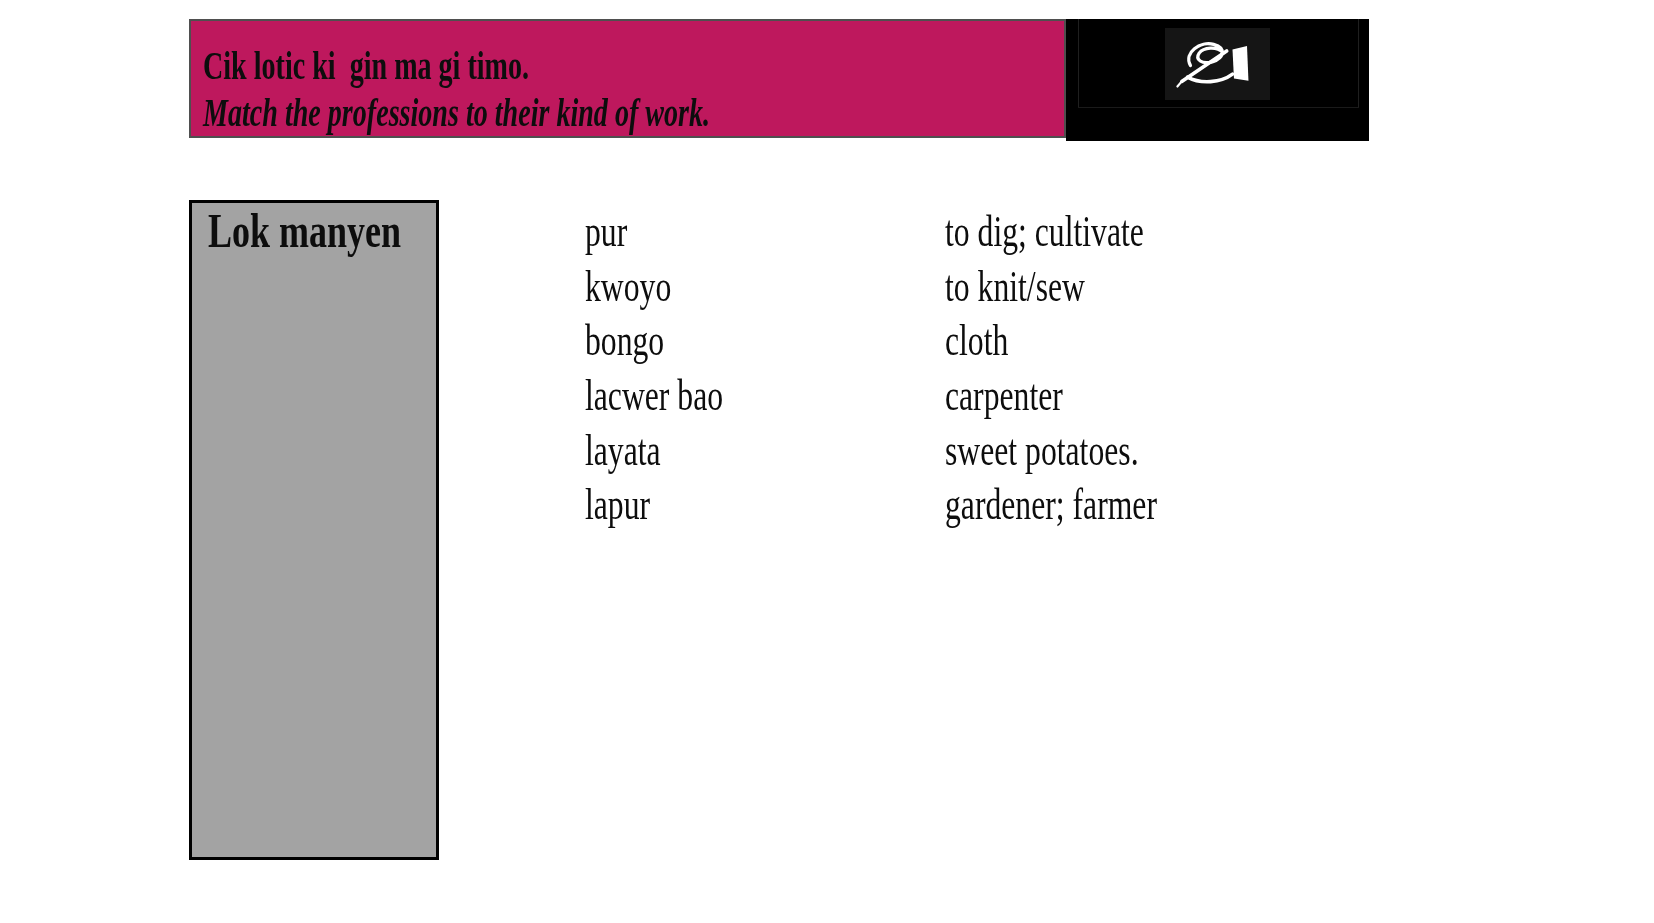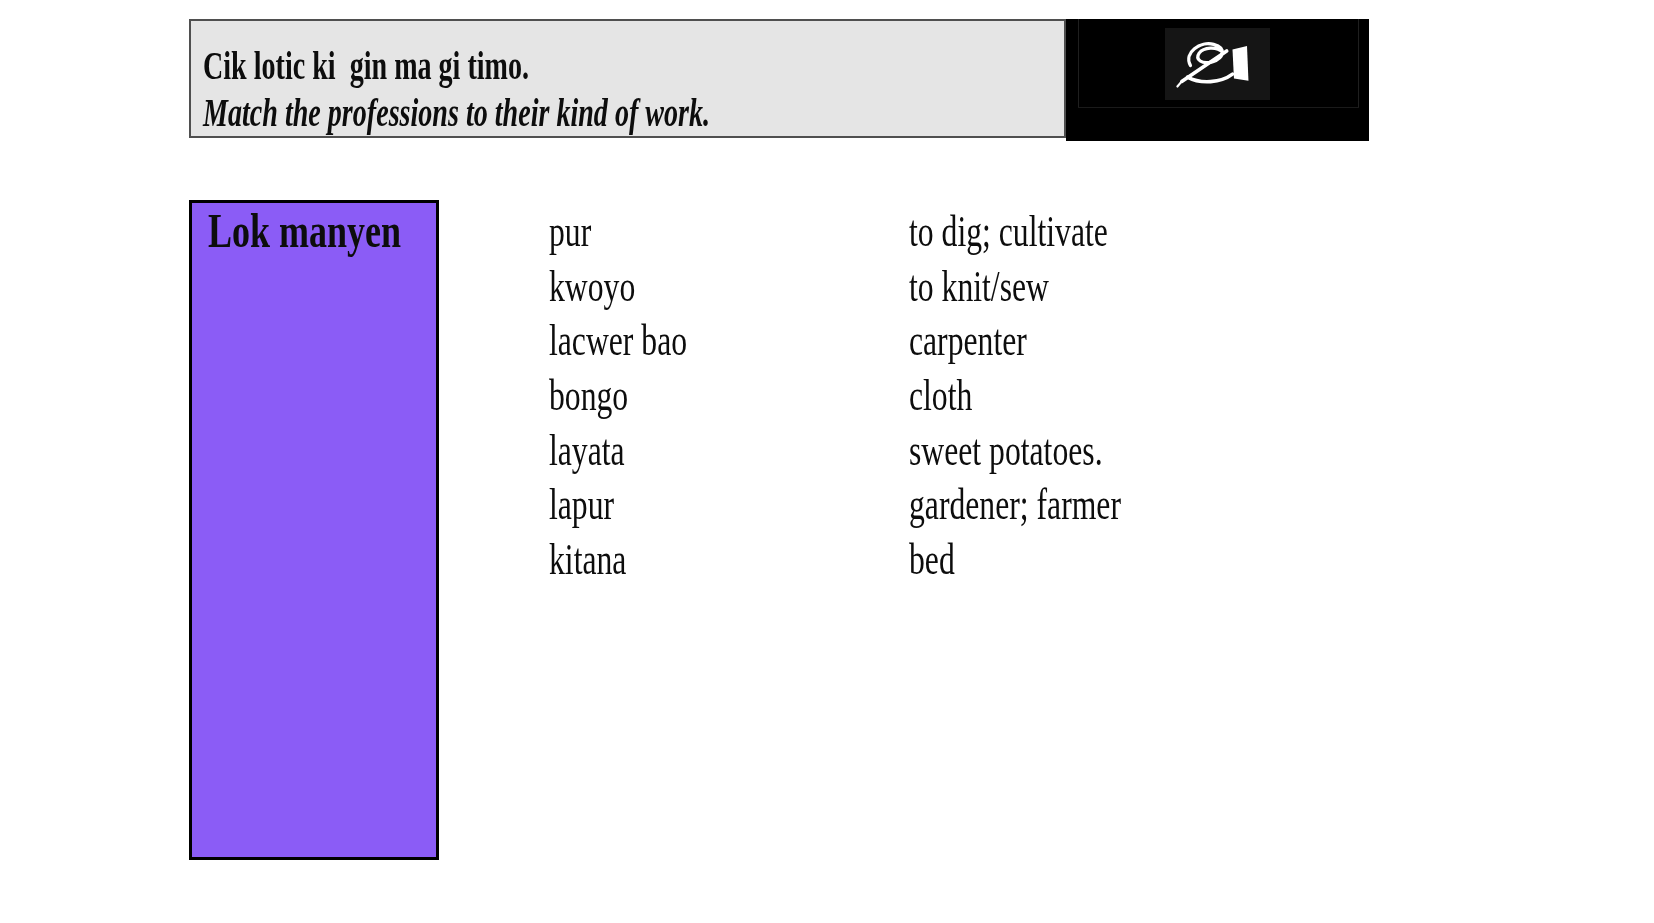--- a/index.html
+++ b/index.html
@@ -4,21 +4,21 @@
 <style>
   html,body { margin:0; padding:0; background:#ffffff; }
   .page {
     position:relative; width:1654px; height:923px; background:#ffffff;
     font-family:"Liberation Serif", serif; color:#0d0d0d; overflow:hidden;
   }
 
   
   .header-box {
     position:absolute; left:189px; top:19px; width:877px; height:119px;
-    border:2px solid #4f4f4f; box-sizing:border-box; background:#e5e5e5;
+    border:2px solid #4f4f4f; box-sizing:border-box; background:#be185d;
   }
   .header-line1 {
     position:absolute; left:12px; top:25px;
     font-size:39px; font-weight:bold; line-height:1; white-space:pre;
     transform:scaleX(0.72); transform-origin:left top;
   }
   .header-line2 {
     position:absolute; left:12px; top:72px;
     font-size:39px; font-weight:bold; font-style:italic; line-height:1; white-space:pre;
     transform:scaleX(0.72); transform-origin:left top;
@@ -34,31 +34,31 @@
   .banner-seam-h  { position:absolute; left:12px;  top:88px; width:281px; height:1px; background:#1a1a1a; }
   .icon-patch {
     position:absolute; left:99px; top:9px; width:105px; height:72px;
     background:#151515; display:flex; align-items:center; justify-content:center;
   }
   .icon-patch svg { display:block; }
 
   
   .wordbank-box {
     position:absolute; left:189px; top:200px; width:250px; height:660px;
-    border:3px solid #000000; box-sizing:border-box; background:#8b5cf6;
+    border:3px solid #000000; box-sizing:border-box; background:#a3a3a3;
   }
   .wordbank-label {
     position:absolute; left:16px; top:4px;
     font-size:48px; font-weight:bold; line-height:1; white-space:nowrap;
     transform:scaleX(0.75); transform-origin:left top;
   }
 
   
   .match-rows { position:absolute; left:0; top:205px; right:0; }
-  .match-row  { position:relative; height:54.7px; }
+  .match-row  { position:relative; height:54.7px;margin-left:36px; }
   .term-text, .def-text {
     position:absolute; top:0; height:54.7px; line-height:54.7px;
     font-size:44px; white-space:nowrap;
     transform:scaleX(0.72); transform-origin:left center;
   }
   .term-text { left:549px; }
   .def-text  { left:909px; }
 </style>
 </head>
 <body>
@@ -99,34 +99,30 @@
   <div class="match-rows">
     <div class="match-row">
       <span class="term-text">pur</span>
       <span class="def-text">to dig; cultivate</span>
     </div>
     <div class="match-row">
       <span class="term-text">kwoyo</span>
       <span class="def-text">to knit/sew</span>
     </div>
     <div class="match-row">
+      <span class="term-text">bongo</span>
+      <span class="def-text">cloth</span>
+    </div>
+    <div class="match-row">
       <span class="term-text">lacwer bao</span>
       <span class="def-text">carpenter</span>
-    </div>
-    <div class="match-row">
-      <span class="term-text">bongo</span>
-      <span class="def-text">cloth</span>
     </div>
     <div class="match-row">
       <span class="term-text">layata</span>
       <span class="def-text">sweet potatoes.</span>
     </div>
     <div class="match-row">
       <span class="term-text">lapur</span>
       <span class="def-text">gardener; farmer</span>
     </div>
-    <div class="match-row">
-      <span class="term-text">kitana</span>
-      <span class="def-text">bed</span>
-    </div>
   </div>
 
 </div>
 
 </body></html>

